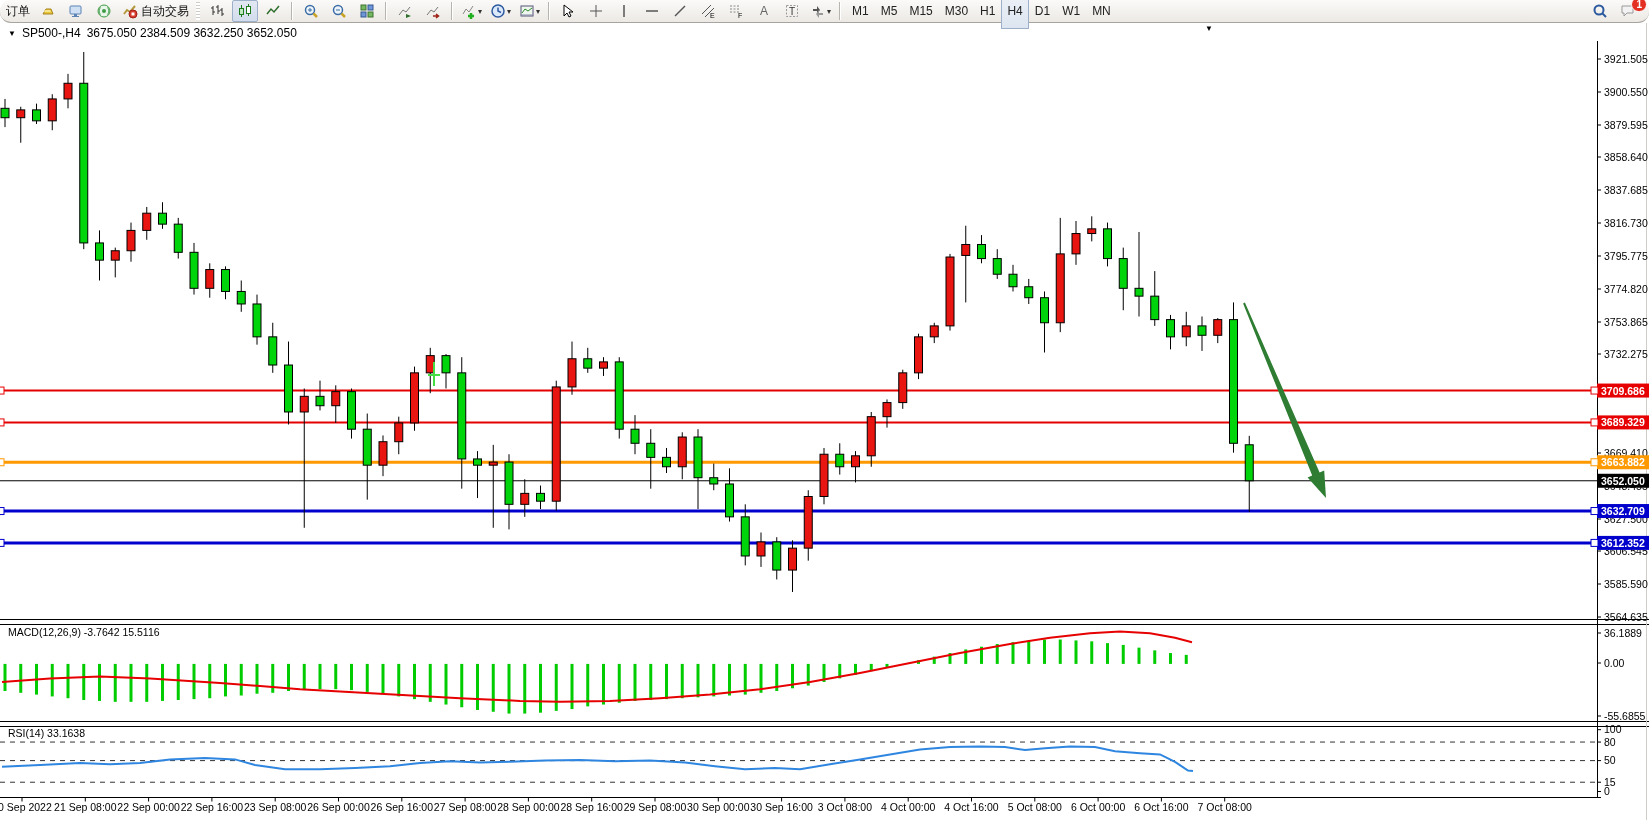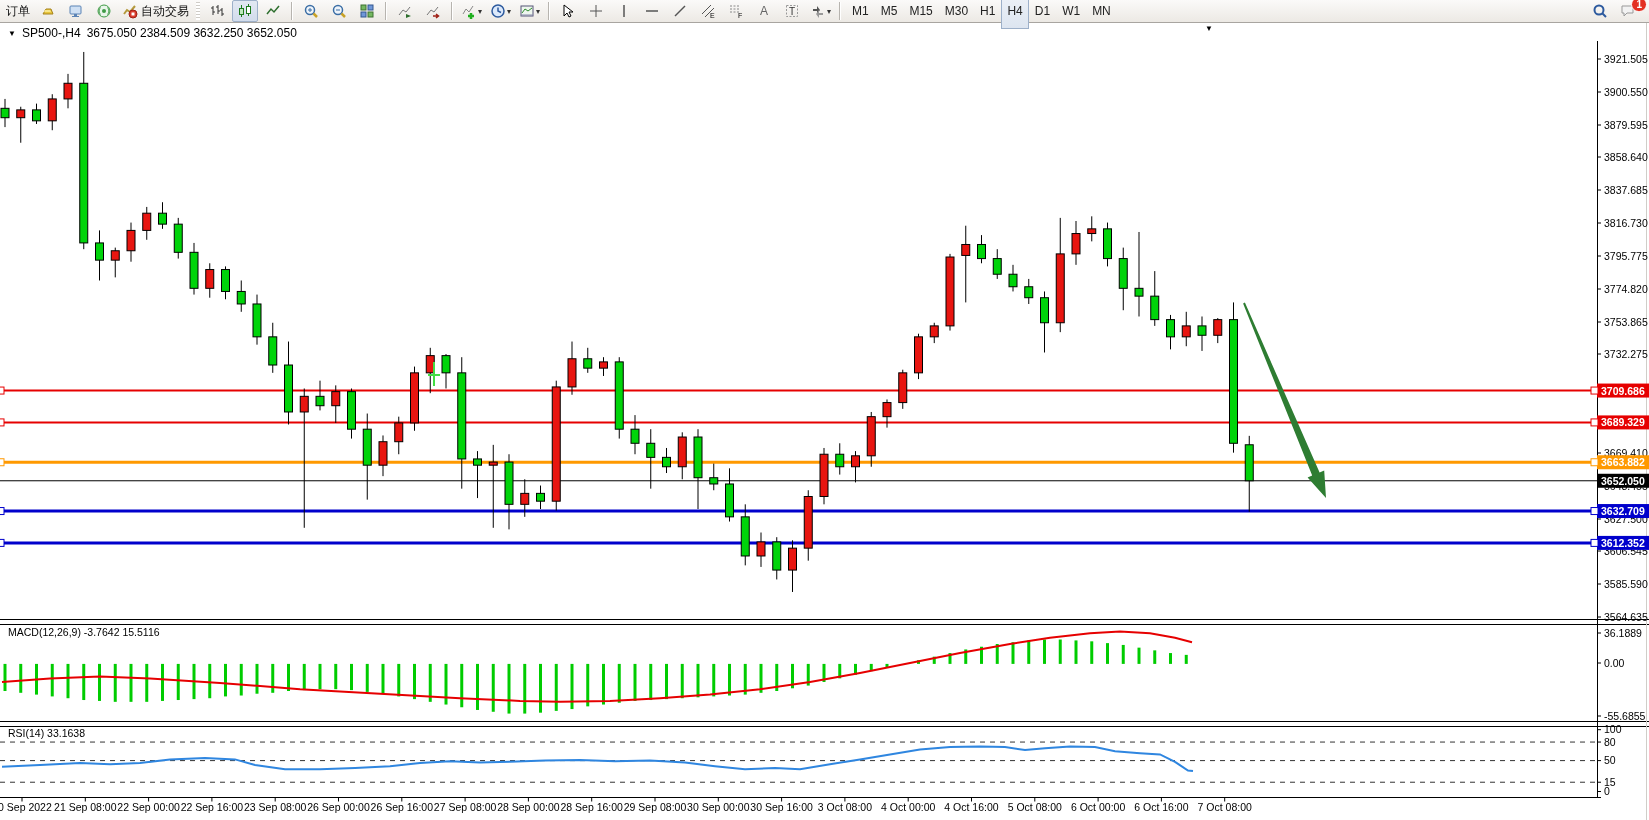--- a/index.html
+++ b/index.html
@@ -1,21 +1,21 @@
 <!DOCTYPE html>
 <html><head>
 <meta charset="utf-8">
 <style>
   html,body{margin:0;padding:0;background:#fff;}
   body{width:1649px;height:820px;position:relative;overflow:hidden;
        font-family:"Liberation Sans","DejaVu Sans",sans-serif;-webkit-font-smoothing:none;}
   
   .toolbar{position:absolute;left:0;top:0;width:1649px;height:22px;
      background:linear-gradient(#fbfaf9,#ece9e4);border-bottom:1px solid #a8a5a0;
-     display:flex;align-items:center;gap:2px;font-size:12px;color:#111;}
+     display:flex;align-items:center;gap:2px;font-size:12px;color:#111;border-radius:11px;}
   .tbtn{height:20px;min-width:20px;display:flex;align-items:center;justify-content:center;
      padding:0 2px;border:1px solid transparent;border-radius:2px;}
   .tbtn.pressed{border:1px solid #9db0c9;background:linear-gradient(#e2e8f2,#d2dcec);}
   .tbtn svg{display:block;}
   .tlabel{margin-left:3px;white-space:nowrap;}
   .sep{width:1px;height:18px;background:#b7b4af;border-right:1px solid #fff;margin:0 3px;}
   .grip{width:4px;height:18px;margin:0 2px;
      background:repeating-linear-gradient(#cfccc7 0 1px,#fff 1px 3px);}
   .ddarrow{font-size:8px;color:#333;margin-left:1px;}
   .tf{font-size:12px;color:#222;padding:8px 5px;height:18px;display:flex;align-items:center;

